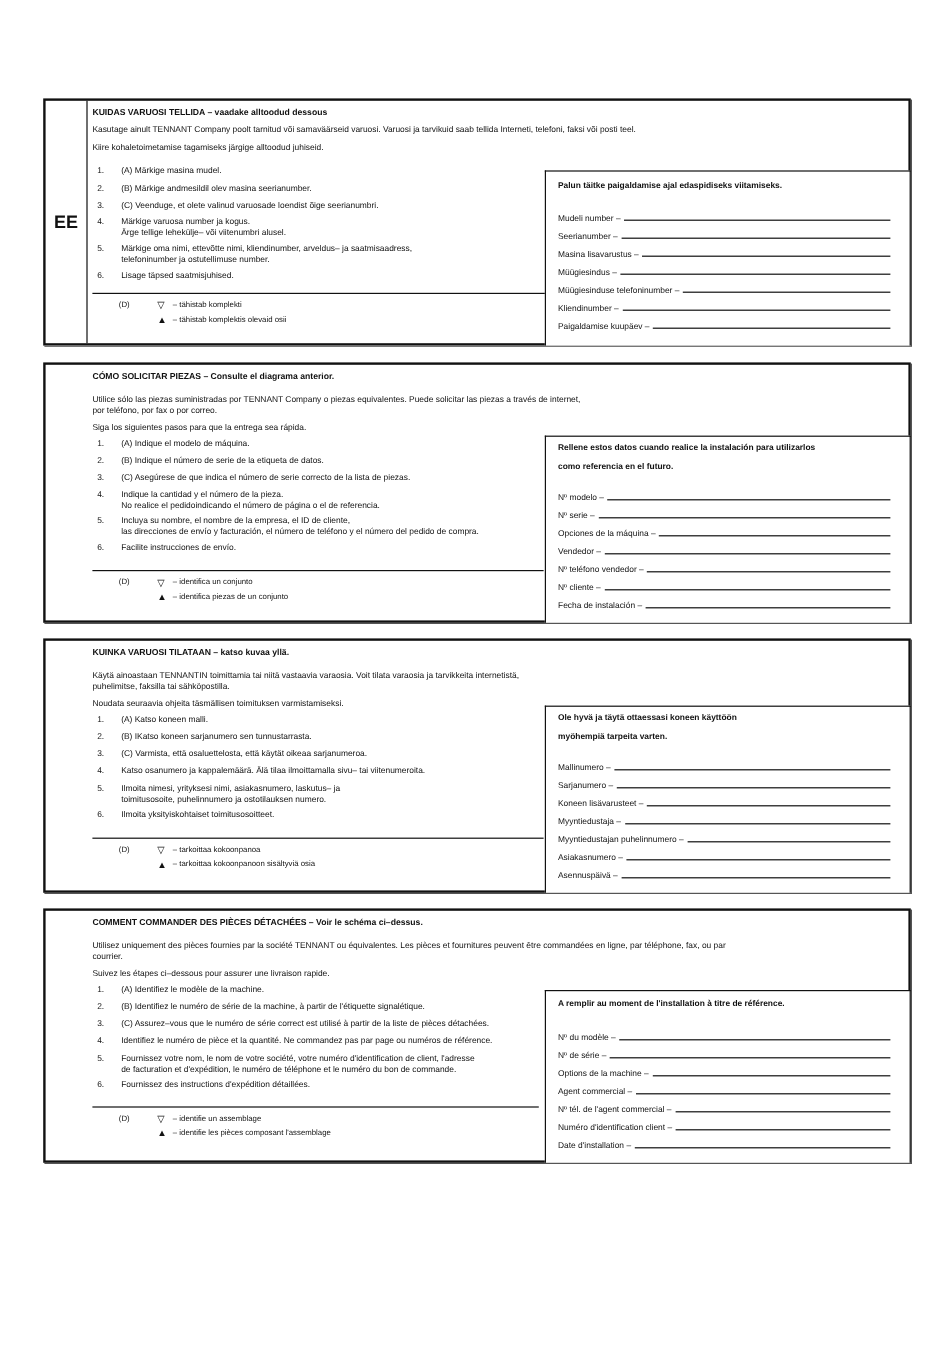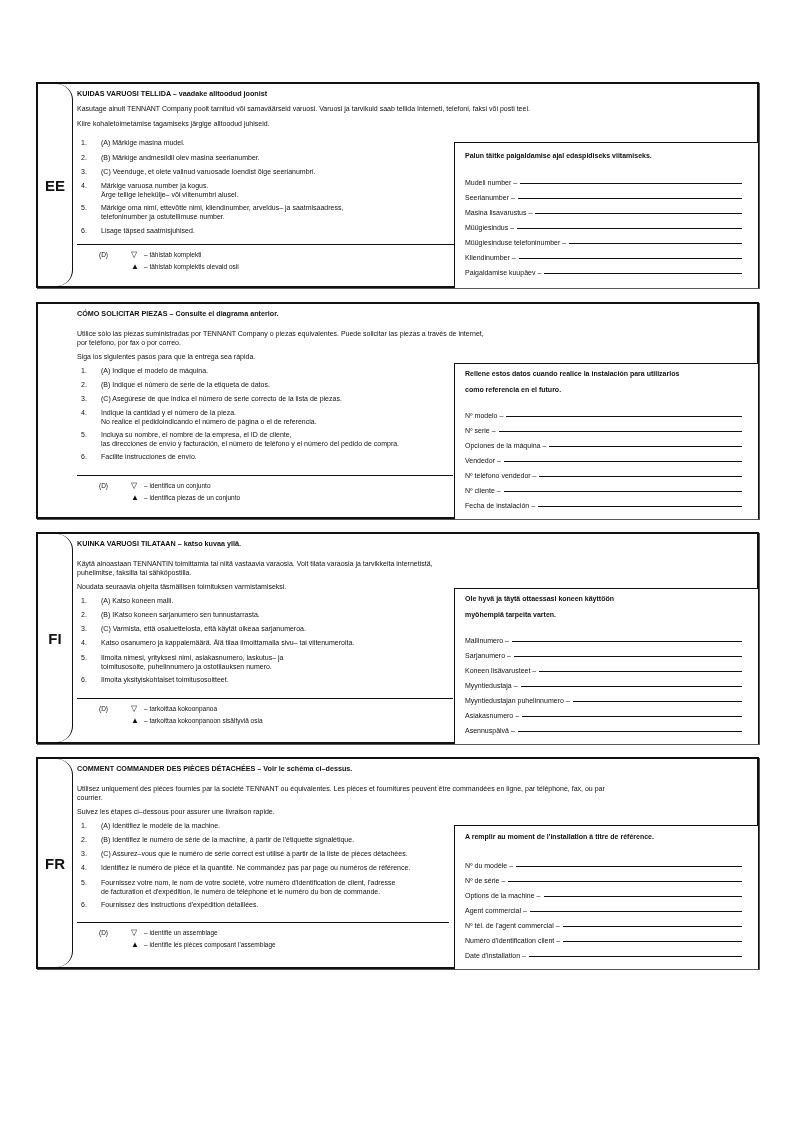--- a/index.html
+++ b/index.html
@@ -6,21 +6,21 @@
   body { width: 793px; height: 1122px; position: relative; font-family: "Liberation Sans", sans-serif; color: #111; }
   .section {
     position: absolute; left: 36px; width: 723px;
     border: 2px solid #111; box-shadow: 1px 1px 0 #555;
     box-sizing: border-box;
   }
   .lang {
     position: absolute; left: 0; top: 0; bottom: 0; width: 34px;
     border-right: 1.5px solid #111;
     display: flex; align-items: center; justify-content: center;
-    font-weight: bold; font-size: 15px; border-radius: 16px;
+    font-weight: bold; font-size: 15px;
   }
   .content { position: absolute; left: 37px; right: 0; top: 0; bottom: 0; }
   .title { position: absolute; left: 2px; top: 5px; font-size: 7.2px; font-weight: bold; white-space: nowrap; }
   .para { position: absolute; left: 2px; font-size: 7px; line-height: 8.5px; white-space: pre-line; }
   .steps { position: absolute; left: 6px; font-size: 7px; }
   .step { position: absolute; left: 0; white-space: pre-line; line-height: 8.5px; width: 380px; }
   .step .num { position: absolute; left: 0; }
   .step .txt { position: absolute; left: 20px; width: 370px; }
   .divider { position: absolute; left: 2px; height: 0; border-top: 1px solid #111; }
   .legend { position: absolute; left: 24px; font-size: 6.5px; }
@@ -35,21 +35,21 @@
   .field { position: absolute; left: 10px; right: 16px; height: 15px; display: flex; align-items: flex-end; font-size: 7px; }
   .field .flabel { white-space: nowrap; padding-right: 3px; }
   .field .fline { flex: 1; border-bottom: 1px solid #111; height: 0; margin-bottom: 2px; }
 </style>
 </head>
 <body>
 
 <div class="section" style="top:82px;height:206px;">
   <div class="lang">EE</div>
   <div class="content">
-    <div class="title">KUIDAS VARUOSI TELLIDA – vaadake alltoodud joonist</div>
+    <div class="title">KUIDAS VARUOSI TELLIDA – vaadake alltoodud dessous</div>
     <div class="para" style="top:21px;">Kasutage ainult TENNANT Company poolt tarnitud või samaväärseid varuosi. Varuosi ja tarvikuid saab tellida Interneti, telefoni, faksi või posti teel.</div>
     <div class="para" style="top:36px;">Kiire kohaletoimetamise tagamiseks järgige alltoodud juhiseid.</div>
     <div class="steps" style="top:55px;">
       <div class="step" style="top:0px;"><span class="num">1.</span><span class="txt">(A) Märkige masina mudel.</span></div>
       <div class="step" style="top:15px;"><span class="num">2.</span><span class="txt">(B) Märkige andmesildil olev masina seerianumber.</span></div>
       <div class="step" style="top:29px;"><span class="num">3.</span><span class="txt">(C) Veenduge, et olete valinud varuosade loendist õige seerianumbri.</span></div>
       <div class="step" style="top:43px;"><span class="num">4.</span><span class="txt">Märkige varuosa number ja kogus.
 Ärge tellige lehekülje– või viitenumbri alusel.</span></div>
       <div class="step" style="top:65px;"><span class="num">5.</span><span class="txt">Märkige oma nimi, ettevõtte nimi, kliendinumber, arveldus– ja saatmisaadress,
 telefoninumber ja ostutellimuse number.</span></div>
@@ -150,21 +150,20 @@
         </div>
       <div class="field" style="top:130px;">
           <span class="flabel">Fecha de instalación –</span>
           <span class="fline"></span>
         </div>
     </div>
   </div>
 </div>
 
 <div class="section" style="top:532px;height:212px;">
-  <div class="lang">FI</div>
   <div class="content">
     <div class="title">KUINKA VARUOSI TILATAAN – katso kuvaa yllä.</div>
     <div class="para" style="top:26px;">Käytä ainoastaan TENNANTIN toimittamia tai niitä vastaavia varaosia. Voit tilata varaosia ja tarvikkeita internetistä,
 puhelimitse, faksilla tai sähköpostilla.</div>
     <div class="para" style="top:49px;">Noudata seuraavia ohjeita täsmällisen toimituksen varmistamiseksi.</div>
     <div class="steps" style="top:63px;">
       <div class="step" style="top:0px;"><span class="num">1.</span><span class="txt">(A) Katso koneen malli.</span></div>
       <div class="step" style="top:14px;"><span class="num">2.</span><span class="txt">(B) IKatso koneen sarjanumero sen tunnustarrasta.</span></div>
       <div class="step" style="top:28px;"><span class="num">3.</span><span class="txt">(C) Varmista, että osaluettelosta, että käytät oikeaa sarjanumeroa.</span></div>
       <div class="step" style="top:42px;"><span class="num">4.</span><span class="txt">Katso osanumero ja kappalemäärä. Älä tilaa ilmoittamalla sivu– tai viitenumeroita.</span></div>
@@ -209,21 +208,20 @@
         </div>
       <div class="field" style="top:130px;">
           <span class="flabel">Asennuspäivä –</span>
           <span class="fline"></span>
         </div>
     </div>
   </div>
 </div>
 
 <div class="section" style="top:757px;height:212px;">
-  <div class="lang">FR</div>
   <div class="content">
     <div class="title">COMMENT COMMANDER DES PIÈCES DÉTACHÉES – Voir le schéma ci–dessus.</div>
     <div class="para" style="top:26px;">Utilisez uniquement des pièces fournies par la société TENNANT ou équivalentes. Les pièces et fournitures peuvent être commandées en ligne, par téléphone, fax, ou par
 courrier.</div>
     <div class="para" style="top:49px;">Suivez les étapes ci–dessous pour assurer une livraison rapide.</div>
     <div class="steps" style="top:63px;">
       <div class="step" style="top:0px;"><span class="num">1.</span><span class="txt">(A) Identifiez le modèle de la machine.</span></div>
       <div class="step" style="top:14px;"><span class="num">2.</span><span class="txt">(B) Identifiez le numéro de série de la machine, à partir de l'étiquette signalétique.</span></div>
       <div class="step" style="top:28px;"><span class="num">3.</span><span class="txt" style="width:400px;">(C) Assurez–vous que le numéro de série correct est utilisé à partir de la liste de pièces détachées.</span></div>
       <div class="step" style="top:42px;"><span class="num">4.</span><span class="txt" style="width:400px;">Identifiez le numéro de pièce et la quantité. Ne commandez pas par page ou numéros de référence.</span></div>

